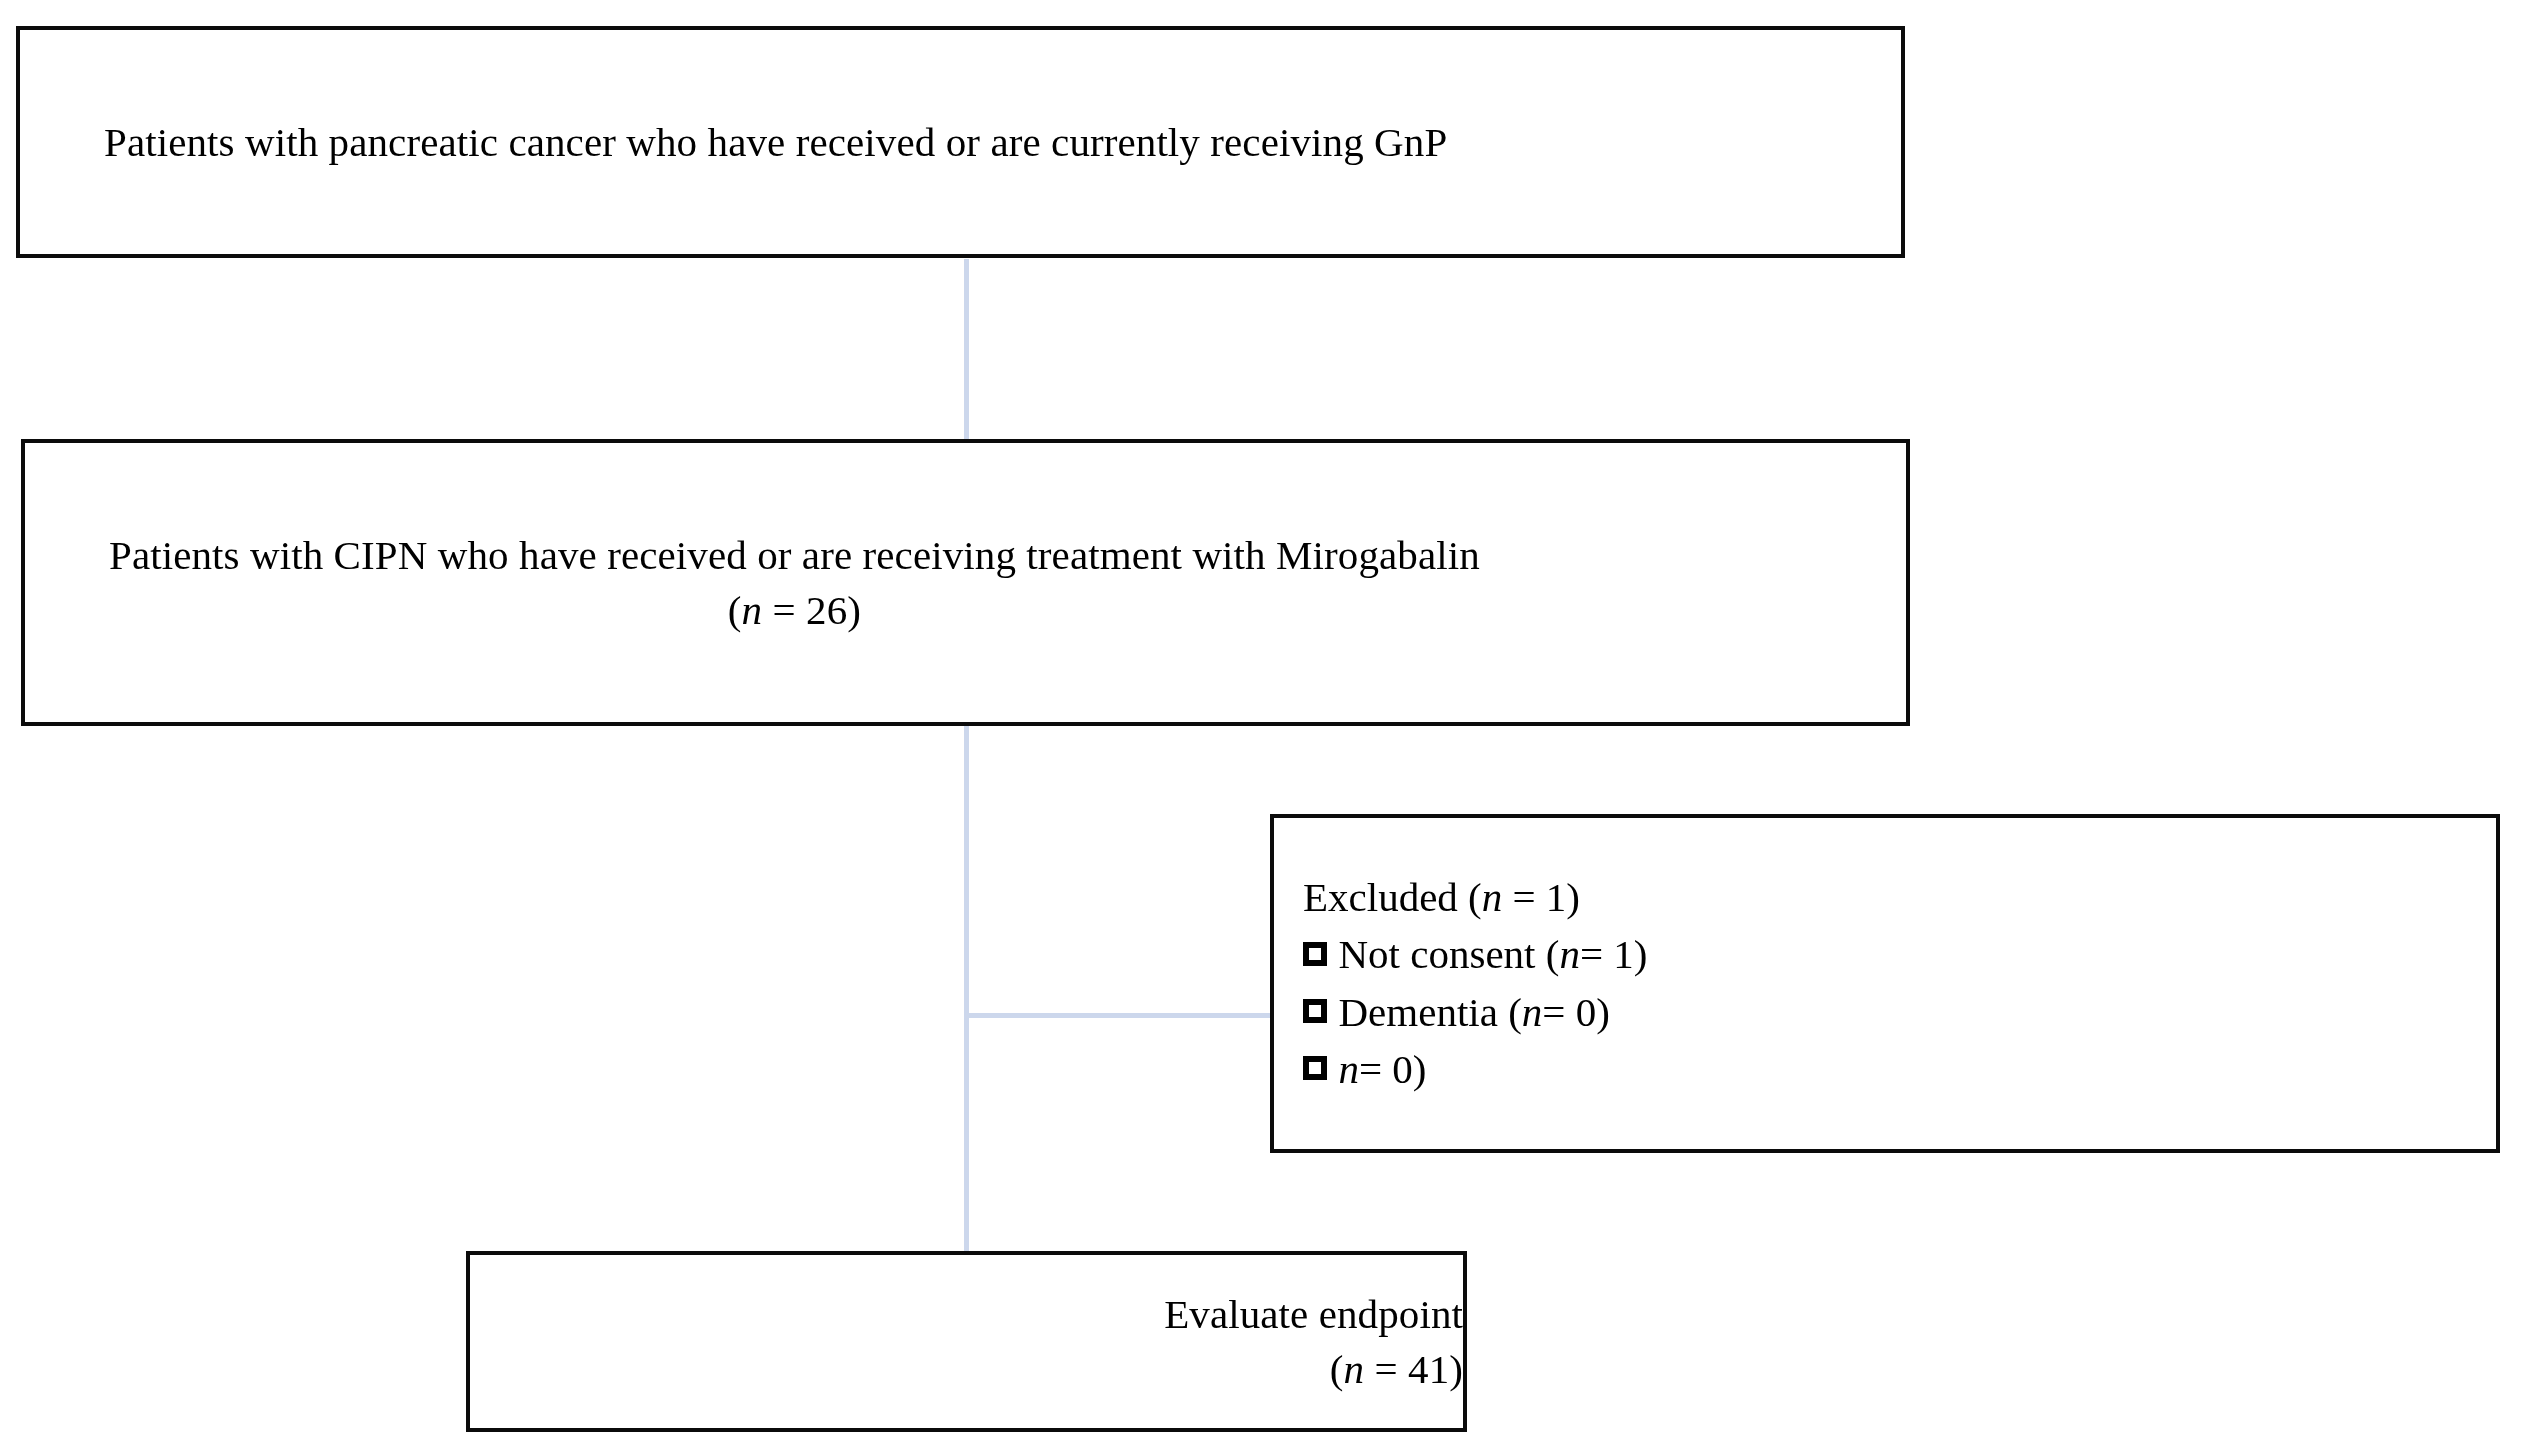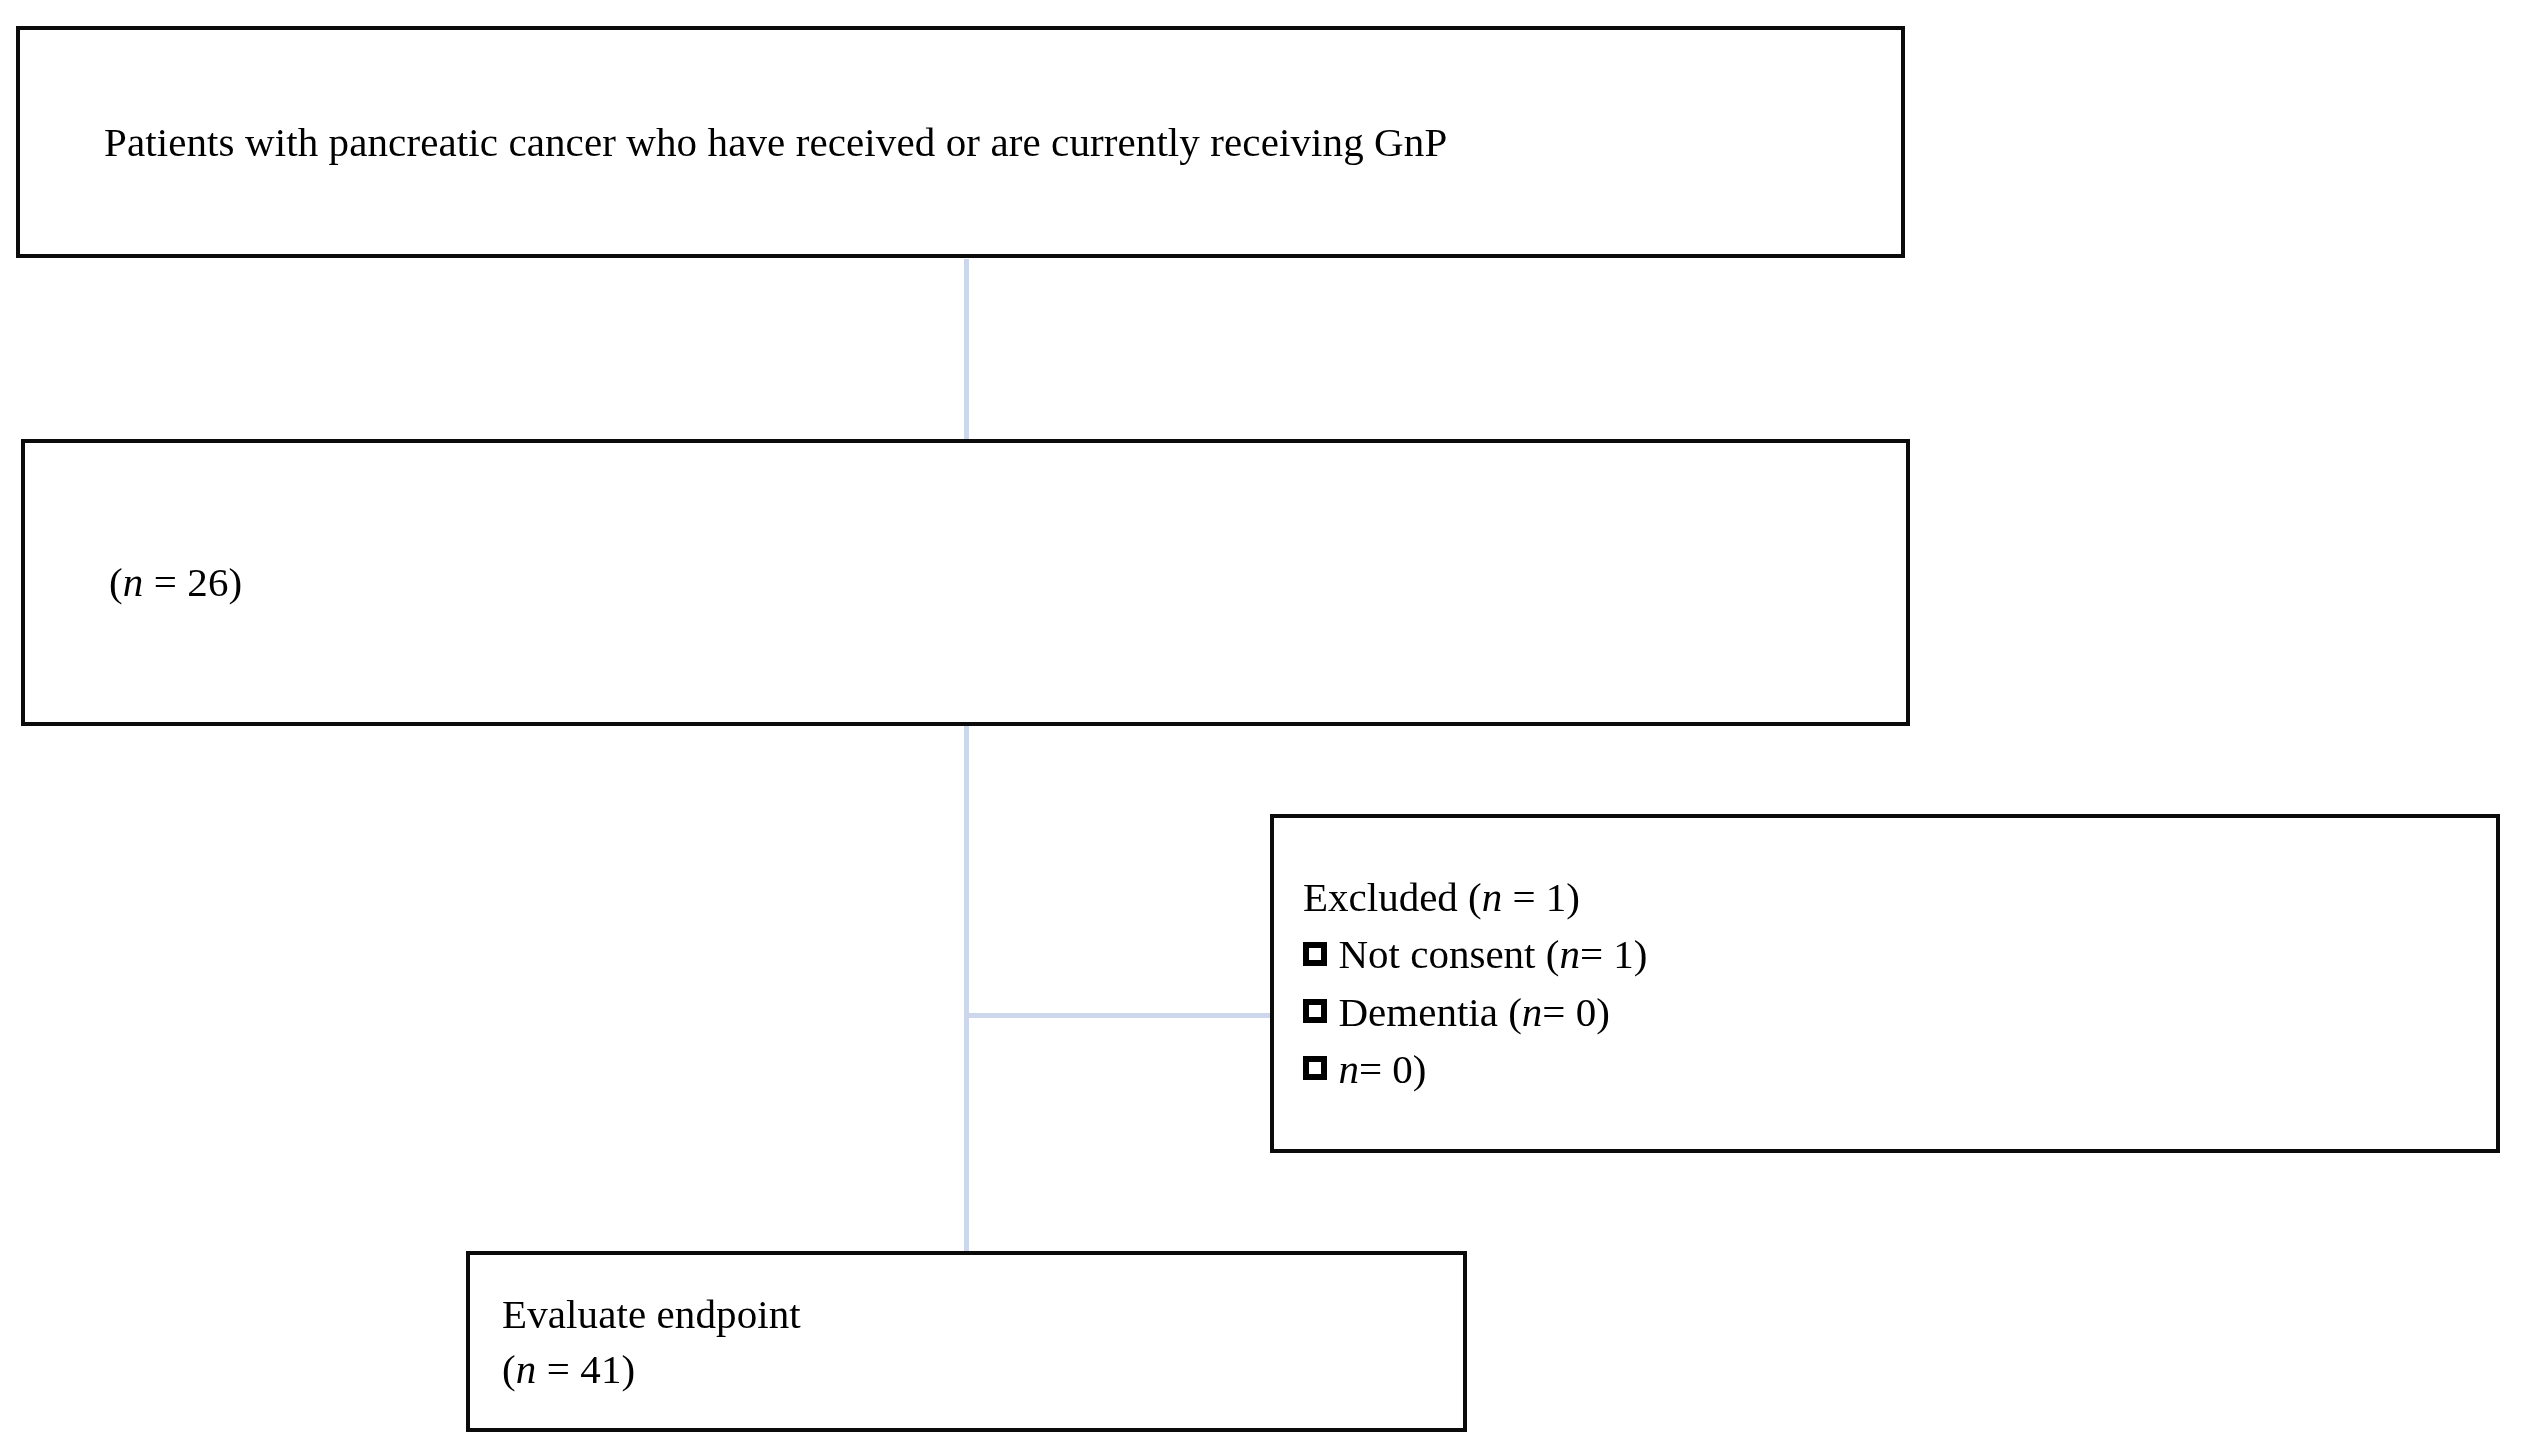--- a/index.html
+++ b/index.html
@@ -33,21 +33,21 @@
   
   .flow-box {
     position: absolute;
     box-sizing: border-box;
     border: 4.5px solid #0b0b0b;
     background: #ffffff;
     display: flex;
     flex-direction: column;
     justify-content: center;
   }
-  .flow-box.align-center { align-items: flex-start; padding-left: 32px; }
+  .flow-box.align-center { align-items: flex-end; padding-left: 32px; }
   .flow-box.align-left   { align-items: flex-start; }
 
   .box-text {
     font-size: 41px;
     line-height: 1.32;
     letter-spacing: 0.1px;
     white-space: nowrap;
   }
   .box-text.centered { text-align: center; }
 
@@ -114,20 +114,21 @@
   <div class="connector connector-v" style="left:964px; top:726px; height:525px;"></div>
 
   <div class="connector connector-h" style="left:964px; top:1013px; width:308px;"></div>
 
   <div class="flow-box align-left" id="box-enrollment">
     <div class="box-text">Patients with pancreatic cancer who have received or are currently receiving GnP</div>
   </div>
 
   <div class="flow-box align-left" id="box-cipn">
     <div class="inner">
+      <div class="box-text">Patients with CIPN who have received or are receiving treatment with Mirogabalin</div>
       <div class="box-text" style="text-align:center; padding-left:0;">
         <span>(</span><span class="ital">n</span><span> = 26</span><span>)</span>
       </div>
     </div>
   </div>
 
   <div class="flow-box align-left" id="box-excluded">
     <div class="excl-body">
 
       <div class="excl-title">

